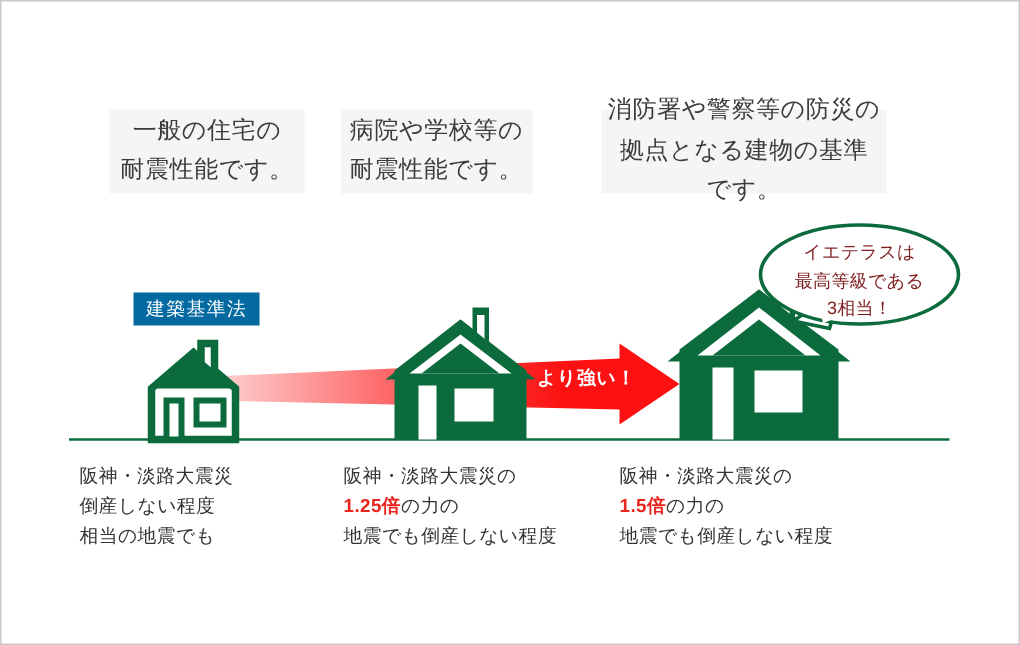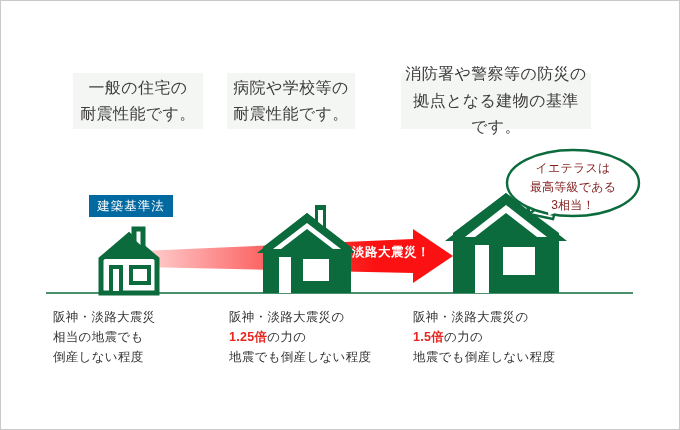--- a/index.html
+++ b/index.html
@@ -161,29 +161,29 @@
       <rect x="502" y="246" width="32" height="28" fill="#ffffff"></rect>
     </g>
 
     <g>
       <path d="M 560 190 L 552 218 L 528 213 Z" fill="#ffffff" stroke="#0c6b3d" stroke-width="2.4"></path>
       <ellipse cx="572" cy="182" rx="66" ry="33" fill="#ffffff" stroke="#0c6b3d" stroke-width="2.4"></ellipse>
       <path d="M 545 197 L 548 214 L 566 206 Z" fill="#ffffff" stroke="#ffffff" stroke-width="1"></path>
     </g>
   </svg>
 
-  <div class="arrow-text">淡路大震災！</div>
+  <div class="arrow-text">より強い！</div>
   <div class="bubble-text">イエテラスは
 最高等級である
 3相当！</div>
 
   <div class="caption" id="caption-1">
     <div>阪神・淡路大震災</div>
+    <div>倒産しない程度</div>
     <div><span class="hl"></span><span>相当の地震でも</span></div>
-    <div>倒産しない程度</div>
   </div>
 
   <div class="caption" id="caption-2">
     <div>阪神・淡路大震災の</div>
     <div><span class="hl">1.25倍</span><span>の力の</span></div>
     <div>地震でも倒産しない程度</div>
   </div>
 
   <div class="caption" id="caption-3">
     <div>阪神・淡路大震災の</div>

